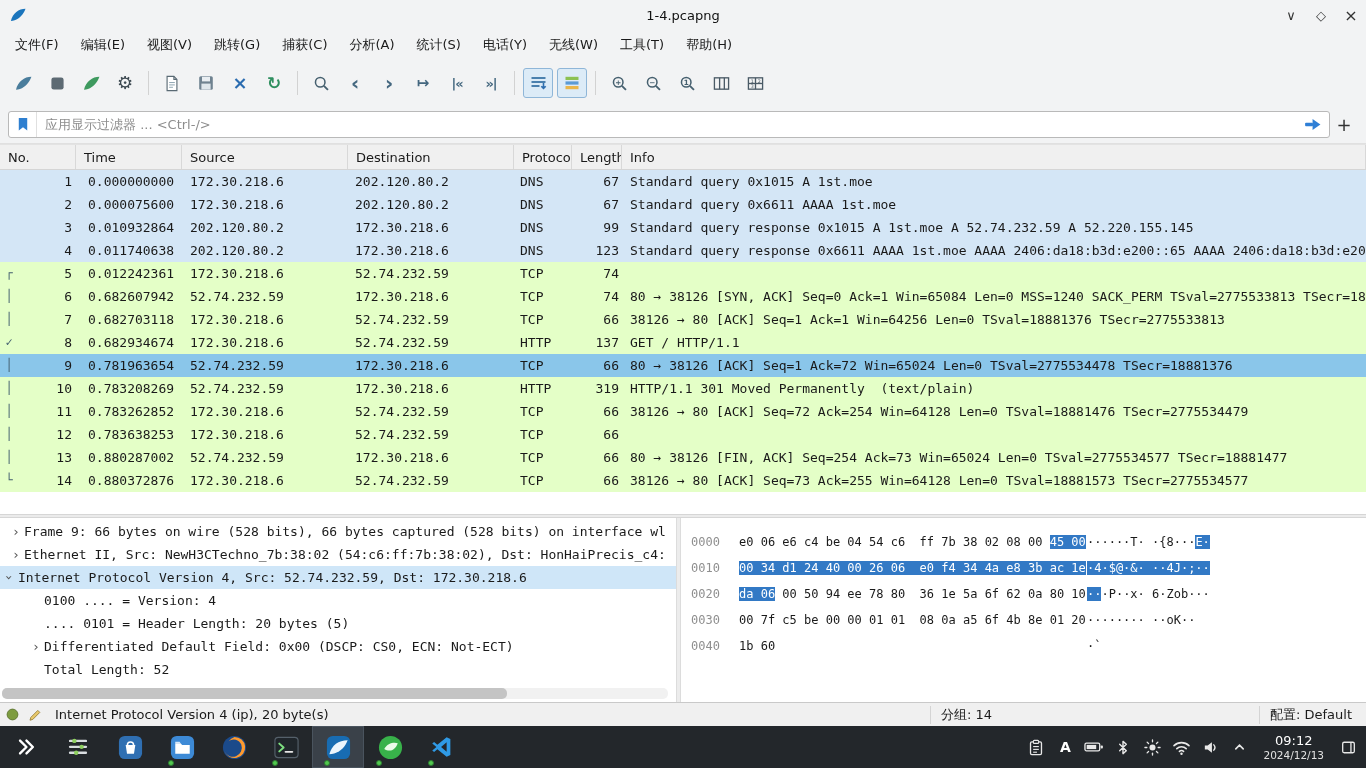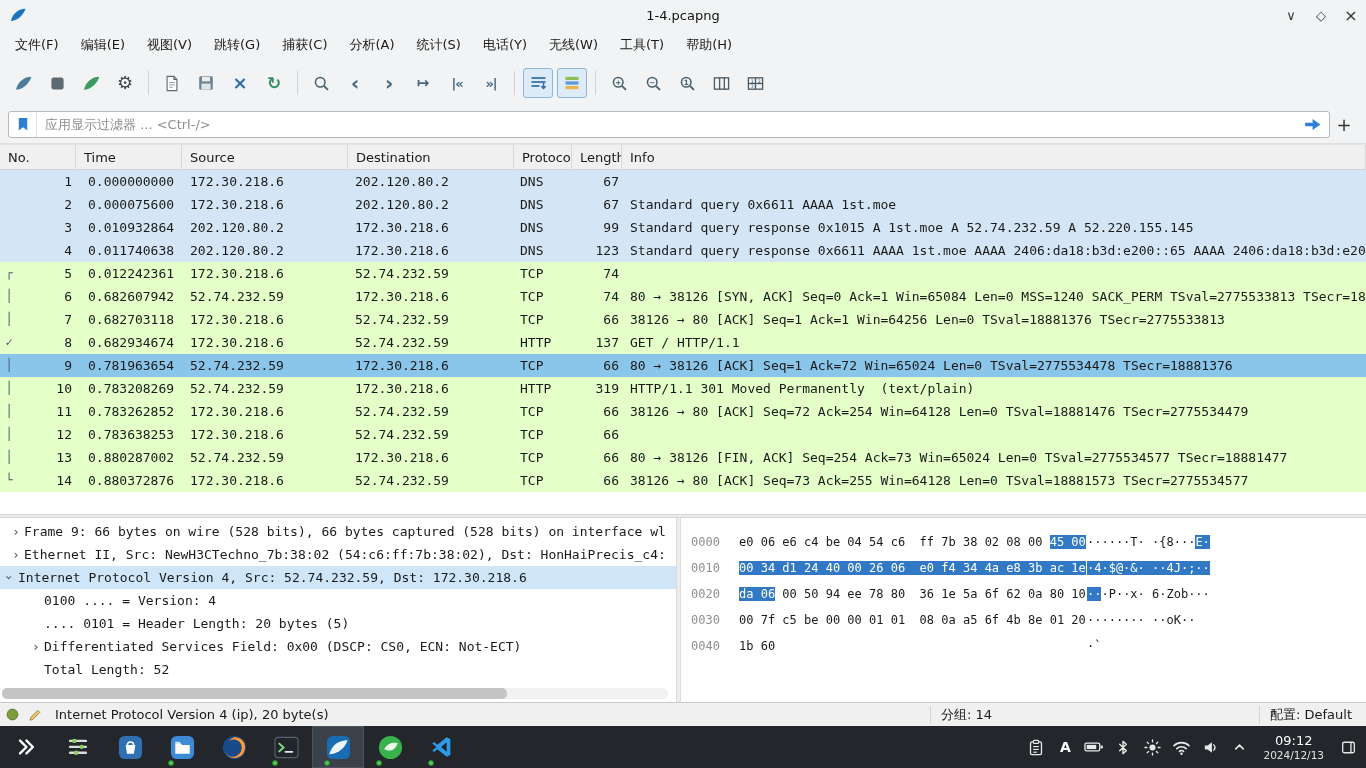--- a/index.html
+++ b/index.html
@@ -310,21 +310,21 @@
     <div class="phead" id="phead">
         <span>No.</span>
         <span>Time</span>
         <span>Source</span>
         <span>Destination</span>
         <span>Protocol</span>
         <span>Length</span>
         <span>Info</span>
       </div>
     <div id="prows">
-        <div class="prow dns"><span class="c-gut"></span><span class="c-no">1</span><span class="c-time">0.000000000</span><span class="c-src">172.30.218.6</span><span class="c-dst">202.120.80.2</span><span class="c-proto">DNS</span><span class="c-len">67</span></div>
+        <div class="prow dns"><span class="c-gut"></span><span class="c-no">1</span><span class="c-time">0.000000000</span><span class="c-src">172.30.218.6</span><span class="c-dst">202.120.80.2</span><span class="c-proto">DNS</span><span class="c-len">67</span><span class="c-info">Standard query 0x1015 A 1st.moe</span></div>
         <div class="prow dns"><span class="c-gut"></span><span class="c-no">2</span><span class="c-time">0.000075600</span><span class="c-src">172.30.218.6</span><span class="c-dst">202.120.80.2</span><span class="c-proto">DNS</span><span class="c-len">67</span><span class="c-info">Standard query 0x6611 AAAA 1st.moe</span></div>
         <div class="prow dns"><span class="c-gut"></span><span class="c-no">3</span><span class="c-time">0.010932864</span><span class="c-src">202.120.80.2</span><span class="c-dst">172.30.218.6</span><span class="c-proto">DNS</span><span class="c-len">99</span><span class="c-info">Standard query response 0x1015 A 1st.moe A 52.74.232.59 A 52.220.155.145</span></div>
         <div class="prow dns"><span class="c-gut"></span><span class="c-no">4</span><span class="c-time">0.011740638</span><span class="c-src">202.120.80.2</span><span class="c-dst">172.30.218.6</span><span class="c-proto">DNS</span><span class="c-len">123</span><span class="c-info">Standard query response 0x6611 AAAA 1st.moe AAAA 2406:da18:b3d:e200::65 AAAA 2406:da18:b3d:e201</span></div>
         <div class="prow http"><span class="c-gut">┌</span><span class="c-no">5</span><span class="c-time">0.012242361</span><span class="c-src">172.30.218.6</span><span class="c-dst">52.74.232.59</span><span class="c-proto">TCP</span><span class="c-len">74</span></div>
         <div class="prow http"><span class="c-gut">│</span><span class="c-no">6</span><span class="c-time">0.682607942</span><span class="c-src">52.74.232.59</span><span class="c-dst">172.30.218.6</span><span class="c-proto">TCP</span><span class="c-len">74</span><span class="c-info">80 → 38126 [SYN, ACK] Seq=0 Ack=1 Win=65084 Len=0 MSS=1240 SACK_PERM TSval=2775533813 TSecr=188</span></div>
         <div class="prow http"><span class="c-gut">│</span><span class="c-no">7</span><span class="c-time">0.682703118</span><span class="c-src">172.30.218.6</span><span class="c-dst">52.74.232.59</span><span class="c-proto">TCP</span><span class="c-len">66</span><span class="c-info">38126 → 80 [ACK] Seq=1 Ack=1 Win=64256 Len=0 TSval=18881376 TSecr=2775533813</span></div>
         <div class="prow http"><span class="c-gut">✓</span><span class="c-no">8</span><span class="c-time">0.682934674</span><span class="c-src">172.30.218.6</span><span class="c-dst">52.74.232.59</span><span class="c-proto">HTTP</span><span class="c-len">137</span><span class="c-info">GET / HTTP/1.1</span></div>
         <div class="prow sel"><span class="c-gut">│</span><span class="c-no">9</span><span class="c-time">0.781963654</span><span class="c-src">52.74.232.59</span><span class="c-dst">172.30.218.6</span><span class="c-proto">TCP</span><span class="c-len">66</span><span class="c-info">80 → 38126 [ACK] Seq=1 Ack=72 Win=65024 Len=0 TSval=2775534478 TSecr=18881376</span></div>
         <div class="prow http"><span class="c-gut">│</span><span class="c-no">10</span><span class="c-time">0.783208269</span><span class="c-src">52.74.232.59</span><span class="c-dst">172.30.218.6</span><span class="c-proto">HTTP</span><span class="c-len">319</span><span class="c-info">HTTP/1.1 301 Moved Permanently  (text/plain)</span></div>
         <div class="prow http"><span class="c-gut">│</span><span class="c-no">11</span><span class="c-time">0.783262852</span><span class="c-src">172.30.218.6</span><span class="c-dst">52.74.232.59</span><span class="c-proto">TCP</span><span class="c-len">66</span><span class="c-info">38126 → 80 [ACK] Seq=72 Ack=254 Win=64128 Len=0 TSval=18881476 TSecr=2775534479</span></div>
@@ -337,21 +337,21 @@
   <div class="split-h"></div>
 
   <div class="lower">
     <div class="dpane">
       <div id="dlines">
           <div class="dline" style="padding-left: 8px;"><span class="dexp">›</span><span>Frame 9: 66 bytes on wire (528 bits), 66 bytes captured (528 bits) on interface wl</span></div>
           <div class="dline" style="padding-left: 8px;"><span class="dexp">›</span><span>Ethernet II, Src: NewH3CTechno_7b:38:02 (54:c6:ff:7b:38:02), Dst: HonHaiPrecis_c4:</span></div>
           <div class="dline selected" style="padding-left: 2px;"><span class="dexp"><span class="rot">›</span></span><span>Internet Protocol Version 4, Src: 52.74.232.59, Dst: 172.30.218.6</span></div>
           <div class="dline" style="padding-left: 28px;"><span class="dexp"></span><span>0100 .... = Version: 4</span></div>
           <div class="dline" style="padding-left: 28px;"><span class="dexp"></span><span>.... 0101 = Header Length: 20 bytes (5)</span></div>
-          <div class="dline" style="padding-left: 28px;"><span class="dexp">›</span><span>Differentiated Services Field: 0x00 (DSCP: CS0, ECN: Not-ECT)</span></div>
+          <div class="dline" style="padding-left: 28px;"><span class="dexp">›</span><span>Differentiated Default Field: 0x00 (DSCP: CS0, ECN: Not-ECT)</span></div>
           <div class="dline" style="padding-left: 28px;"><span class="dexp"></span><span>Total Length: 52</span></div>
         </div>
       <div class="hscroll">
         <div class="hthumb"></div>
       </div>
     </div>
     <div class="dsplit"></div>
     <div class="hpane" id="hexrows">
         <div class="hexrow"><span class="hoff">0000</span><span class="hbytes"><span>e0 06 e6 c4 be 04 54 c6  ff 7b 38 02 08 00 </span><span class="hl">45 00</span></span><span class="hascii"><span>······T· ·{8···</span><span class="hl">E·</span></span></div>
         <div class="hexrow"><span class="hoff">0010</span><span class="hbytes"><span class="hl">00 34 d1 24 40 00 26 06  e0 f4 34 4a e8 3b ac 1e</span></span><span class="hascii"><span class="hl">·4·$@·&amp;· ··4J·;··</span></span></div>

